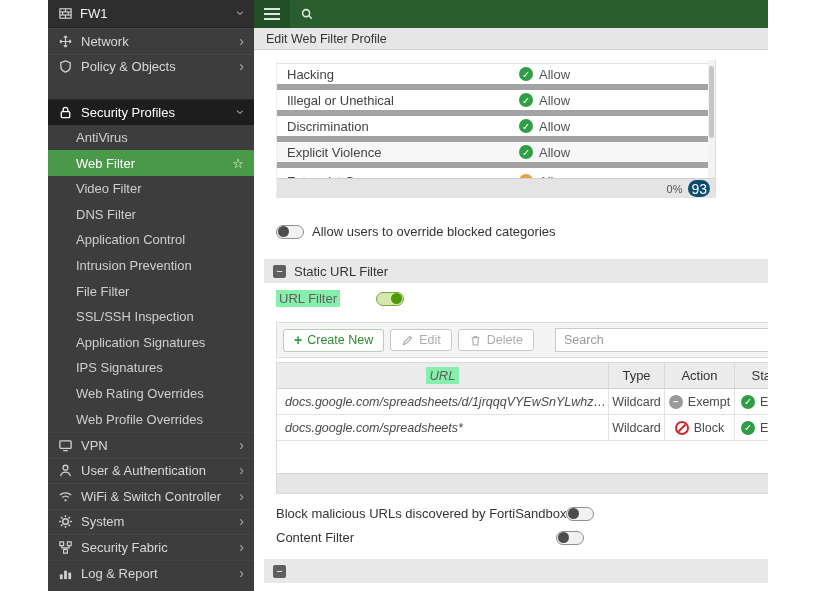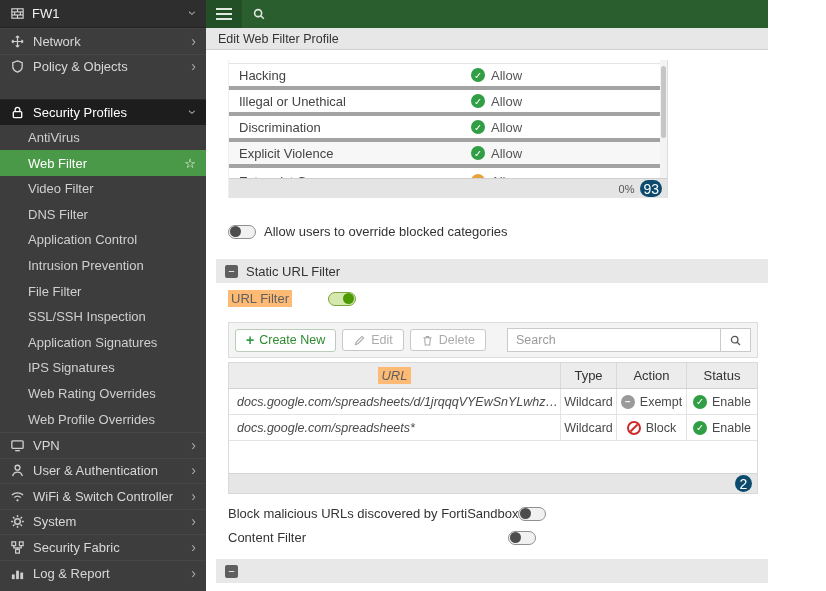--- a/index.html
+++ b/index.html
@@ -1,18 +1,18 @@
 <!DOCTYPE html>
 <html><head>
 <meta charset="utf-8">
 <style>
   * { box-sizing: border-box; margin: 0; padding: 0; }
   html,body { width:826px; height:591px; overflow:hidden; }
   body { font-family:"Liberation Sans","DejaVu Sans",sans-serif; font-size:13px; color:#333; background:#fff; }
-  .app { display:flex; width:768px; height:591px; }
+  .app { display:flex; width:768px; height:591px;padding-left:48px; }
 
   
   .sidebar { width:206px; flex-shrink:0; background:#3d3d3d; color:#d8d8d8; font-size:13px; overflow:hidden; }
   .fw-row { height:28px; background:#2e2e2e; color:#f2f2f2; display:flex; align-items:center; gap:7px; padding:0 10px; border-bottom:1px solid #222; cursor:pointer; }
   .fw-row .caret { margin-left:auto; }
   .nav-item { height:25.6px; display:flex; align-items:center; gap:8px; padding:0 10px; cursor:pointer; border-top:1px solid rgba(255,255,255,0.05); }
   .nav-item .lbl { flex:1; white-space:nowrap; overflow:hidden; }
   .caret::before { content:'\203A'; color:#ababab; font-size:14px; line-height:1; display:inline-block; }
   .caret.down::before { transform:rotate(90deg); display:inline-block; }
   .sp-header { background:#1d1d1d; color:#fff;margin-top:20px; }
@@ -30,21 +30,21 @@
   .menu-btn i { width:16px; height:2px; background:#dfe9df; display:block; }
   .tsearch-btn { width:34px; height:28px; display:flex; align-items:center; justify-content:center; cursor:pointer; }
   .breadcrumb { height:22px; background:#e7e7e7; border-bottom:1px solid #cfcfcf; display:flex; align-items:center; padding:0 12px; font-size:12.5px; color:#333; flex-shrink:0; }
 
   
   .content { flex:1; background:#fff; padding:10px 0 0 22px; overflow:hidden; position:relative; }
 
   
   .cat-table { width:440px; position:relative; border-left:1px solid #eee; border-right:1px solid #ddd; }
   .cat-sliver { height:4px; border-bottom:1px solid #e4e4e4; }
-  .cat-row { height:26px; display:flex; align-items:center; border-bottom:4px solid #a3a3a3; }
+  .cat-row { height:26px; display:flex; align-items:center; border-bottom:6px solid #a3a3a3; }
   .cat-row.shaded { background:#f7f7f7; }
   .cat-name { width:232px; padding-left:10px; color:#444; white-space:nowrap; overflow:hidden; }
   .cat-action { flex:1; display:flex; align-items:center; gap:6px; padding-left:10px; color:#555; }
   .cat-partial { height:10px; overflow:hidden; }
   .cat-footer { height:20px; background:#e4e4e4; border-top:1px solid #d0d0d0; display:flex; align-items:center; justify-content:flex-end; gap:6px; padding-right:5px; font-size:11px; color:#555; }
   .vscroll { position:absolute; right:0; top:0; width:7px; height:118px; background:#f3f3f3; }
   .vscroll .thumb { position:absolute; top:6px; left:1px; width:5px; height:72px; background:#c6c6c6; border-radius:3px; }
 
   .badge { min-width:17px; height:17px; border-radius:9px; background:#0c4a6e; color:#fff; font-size:14px; display:inline-flex; align-items:center; justify-content:center; padding:0 3px; }
 
@@ -68,21 +68,21 @@
   .toggle-line { display:flex; align-items:center; gap:8px; margin-top:26px; color:#333; }
 
   .sec-hdr { height:24px; width:610px; background:#e8e8e8; display:flex; align-items:center; gap:8px; padding:0 9px; margin:20px 0 0 -12px; color:#333; }
   .minus-box { width:13px; height:13px; background:#5f5f5f; color:#fff; font-size:11px; line-height:12px; text-align:center; border-radius:2px; cursor:pointer; flex-shrink:0; }
   .minus-box::before { content:'\2212'; }
 
   .field { display:flex; align-items:center; margin-top:12px; }
   .field .flabel { color:#333; }
   .field.narrow .flabel { min-width:100px; }
   .field.wide .flabel { min-width:280px; }
-  .hl { background:#fdba74; padding:1px 3px; color:#5f5f5f; }
+  .hl { background:#86efac; padding:1px 3px; color:#5f5f5f; }
 
   
   .toolbar { width:530px; background:#f4f4f4; border:1px solid #dcdcdc; padding:5px 6px; display:flex; gap:6px; align-items:center; margin-top:16px; }
   .btn { display:inline-flex; align-items:center; gap:5px; background:#fff; border:1px solid #c8c8c8; border-radius:3px; padding:3px 10px; font-size:12.5px; cursor:pointer; }
   .btn.create { color:#2f8a2f; border-color:#b9cdb9; }
   .plus-ic::before { content:'+'; color:#2f9e44; font-weight:bold; font-size:14px; line-height:1; }
   .btn.disabled { color:#ababab; cursor:default; }
   .btn svg { width:13px; height:13px; }
   .search-wrap { margin-left:auto; display:flex; }
   input.search { width:214px; height:24px; border:1px solid #cacaca; padding:0 8px; font-size:12.5px; background:#fff; outline:none; color:#333; }

